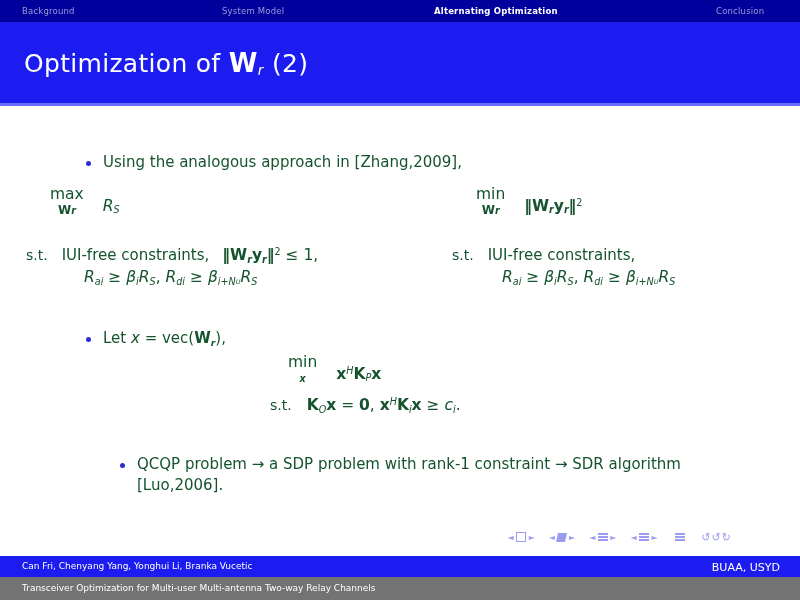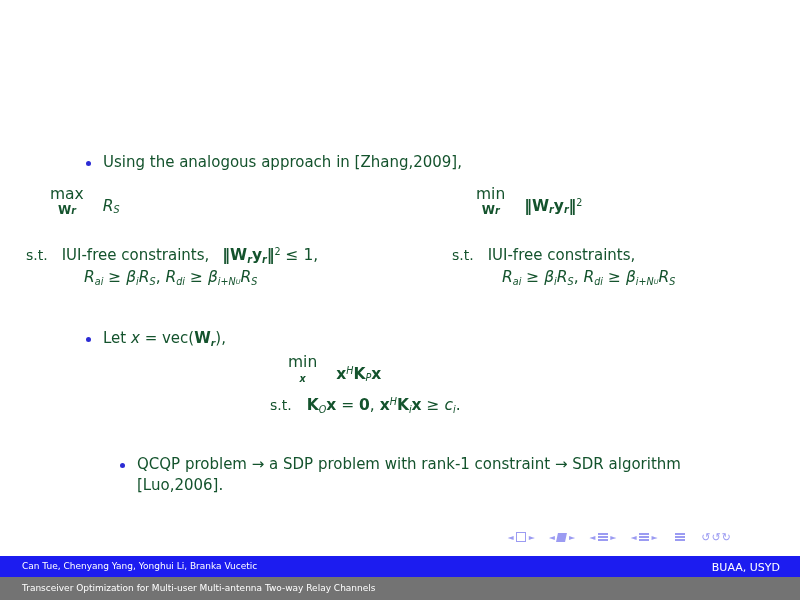--- a/index.html
+++ b/index.html
@@ -120,21 +120,33 @@
   }
   .foot-paper{
     position:absolute;left:22px;top:6px;font-size:9px;color:#ffffff;white-space:nowrap;
   }
 </style>
 </head>
 <body>
 
 <div class="slide">
 
-
+  <div class="navbar">
+    <span class="nav-item n0">Background</span>
+    <span class="nav-item n1">System Model</span>
+    <span class="nav-item n2 active">Alternating Optimization</span>
+    <span class="nav-item n3">Conclusion</span>
+  </div>
+
+  <div class="titleband">
+    <div class="slide-title">
+      <span>Optimization of </span><span class="bm">W</span><sub>r</sub><span> (2)</span>
+    </div>
+    <div class="edge"></div>
+  </div>
 
   <div class="body">
 
     <div class="bullet-row b1">
       <span class="dot"></span>
       <span class="btext">Using the analogous approach in [Zhang,2009],</span>
     </div>
 
     <div class="prob-left">
 
@@ -238,20 +250,20 @@
           <i></i>
           <i></i>
         </span>
     </span>
     <span class="circ">
       <span>↺</span><span>↺</span><span>↻</span>
     </span>
   </div>
 
   <div class="foot-top">
-    <span class="foot-authors">Can Tue, Chenyang Yang, Yonghui Li, Branka Vucetic</span>
+    <span class="foot-authors">Can Fri, Chenyang Yang, Yonghui Li, Branka Vucetic</span>
     <span class="foot-inst">BUAA, USYD</span>
   </div>
   <div class="foot-bot">
     <span class="foot-paper">Transceiver Optimization for Multi-user Multi-antenna Two-way Relay Channels</span>
   </div>
 
 </div>
 
 </body></html>

